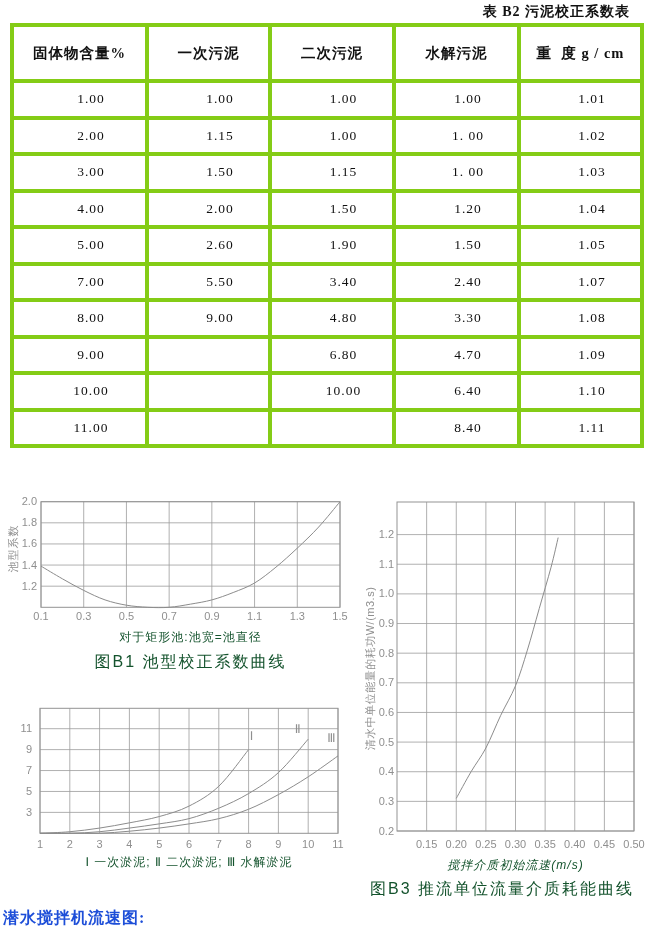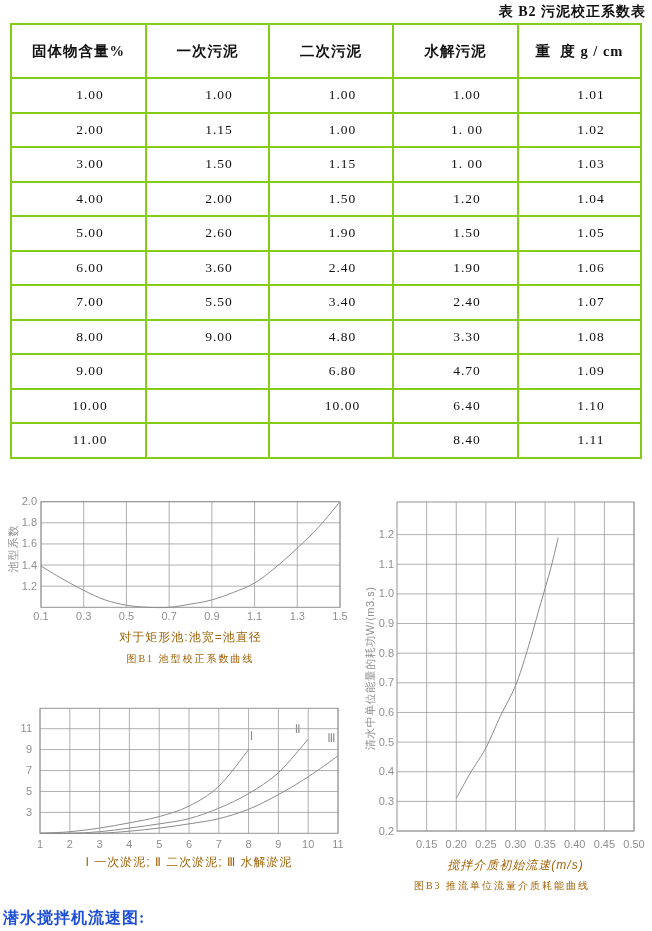--- a/index.html
+++ b/index.html
@@ -1,41 +1,41 @@
 <!DOCTYPE html>
 <html><head>
 <meta charset="utf-8">
 <style>
   html,body{margin:0;padding:0;background:#fff;}
   #page{position:relative;width:652px;height:931px;background:#ffffff;overflow:hidden;
         font-family:"Liberation Sans",sans-serif;}
   
-  #doc-title{position:absolute;top:3px;right:6px;font:bold 14px "Liberation Serif",serif;color:#111;letter-spacing:1px;}
+  #doc-title{position:absolute;top:3px;right:22px;font:bold 14px "Liberation Serif",serif;color:#111;letter-spacing:1px;}
   #doc-footer{position:absolute;top:908px;left:3px;font:bold 16px "Liberation Serif",serif;color:#1d4ed8;letter-spacing:1px;}
   
   #tbl-wrap{position:absolute;left:10px;top:23px;width:630px;}
   table.coef{border-collapse:collapse;table-layout:fixed;width:630px;}
-  table.coef th,table.coef td{border:2px solid #84cc16;text-align:center;vertical-align:middle;
+  table.coef th,table.coef td{border:4px solid #84cc16;text-align:center;vertical-align:middle;
       font-family:"Liberation Serif",serif;color:#111;overflow:hidden;white-space:pre;}
   table.coef th{height:50px;font-size:14.5px;font-weight:bold;letter-spacing:1px;}
   table.coef td{height:30.5px;font-size:13.5px;letter-spacing:1px;padding-left:24px;}
   
   .chart{position:absolute;}
   #chart-b1{left:0;top:490px;width:360px;height:200px;}
   #chart-b2{left:0;top:695px;width:360px;height:215px;}
   #chart-b3{left:360px;top:496px;width:292px;height:404px;}
   .chart svg{position:absolute;left:0;top:0;display:block;}
   .grid{stroke:#9c9c9c;stroke-width:0.8;}
   .frame{fill:none;stroke:#939393;stroke-width:1;}
   .curve{fill:none;stroke:#8c8c8c;stroke-width:1;}
   .tick{fill:#8f8f8f;font:11px "Liberation Sans",sans-serif;}
   .slabel{fill:#8f8f8f;font:12px "Liberation Sans",sans-serif;}
-  .axis-text{position:absolute;color:#a16207;text-align:center;}
+  .axis-text{position:absolute;color:#14532d;text-align:center;}
   .xlabel{font-size:12px;letter-spacing:1px;}
-  .caption{font-size:10px;letter-spacing:2px;font-family:Liberation Serif, serif;}
+  .caption{font-size:16px;letter-spacing:2px;}
   .legend{font-size:12px;letter-spacing:1px;}
   .ylabel{position:absolute;color:#8f8f8f;transform:rotate(-90deg);transform-origin:center center;
       text-align:center;white-space:nowrap;}
   #b1-ylabel{left:-11px;top:51px;width:48px;font-size:11px;letter-spacing:1px;}
   #b3-ylabel{left:-95px;top:165px;width:210px;font-size:11px;letter-spacing:0.5px;}
   #b1-xlabel{left:41px;width:299px;top:139px;}
   #b1-caption{left:41px;width:299px;top:162px;}
   #b2-legend{left:40px;width:298px;top:159px;}
   #b2-caption{left:40px;width:298px;top:181px;}
   #b3-xlabel{left:37px;width:237px;top:361px;font-style:italic;}
@@ -94,27 +94,20 @@
             <td>1.50</td>
             <td>1.20</td>
             <td>1.04</td>
           </tr>
           <tr>
             <td>5.00</td>
             <td>2.60</td>
             <td>1.90</td>
             <td>1.50</td>
             <td>1.05</td>
-          </tr>
-          <tr>
-            <td>6.00</td>
-            <td>3.60</td>
-            <td>2.40</td>
-            <td>1.90</td>
-            <td>1.06</td>
           </tr>
           <tr>
             <td>7.00</td>
             <td>5.50</td>
             <td>3.40</td>
             <td>2.40</td>
             <td>1.07</td>
           </tr>
           <tr>
             <td>8.00</td>

